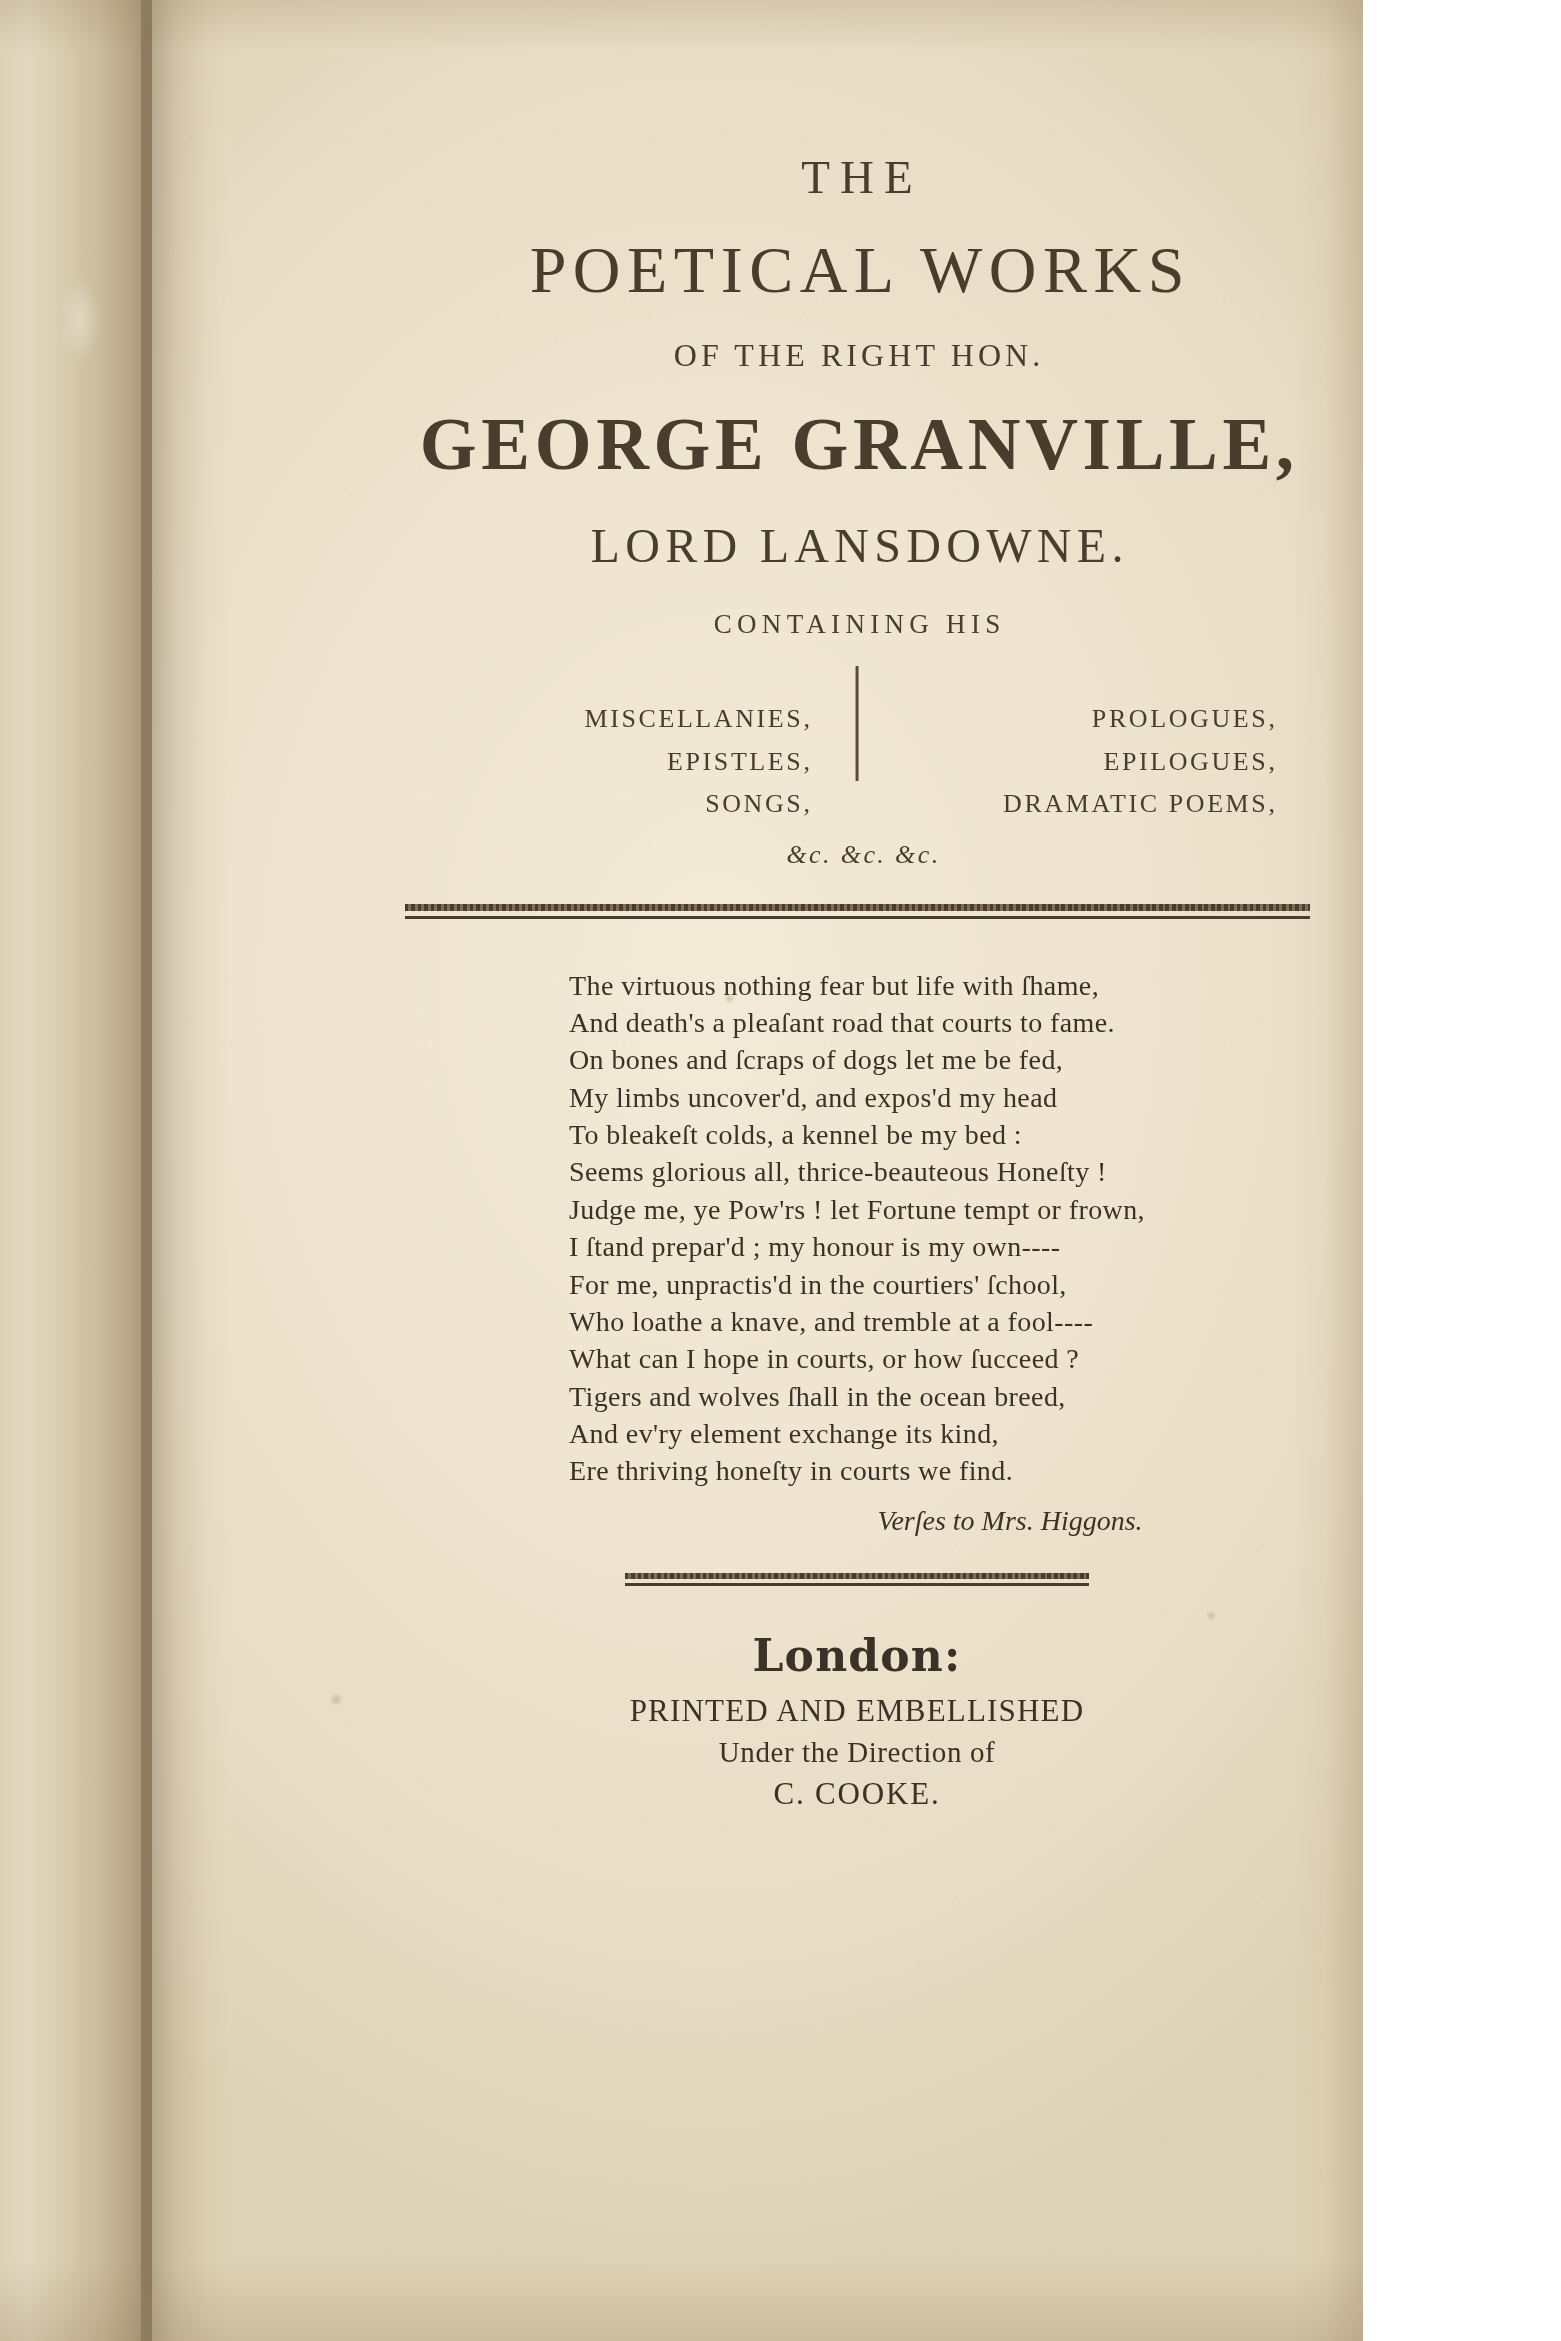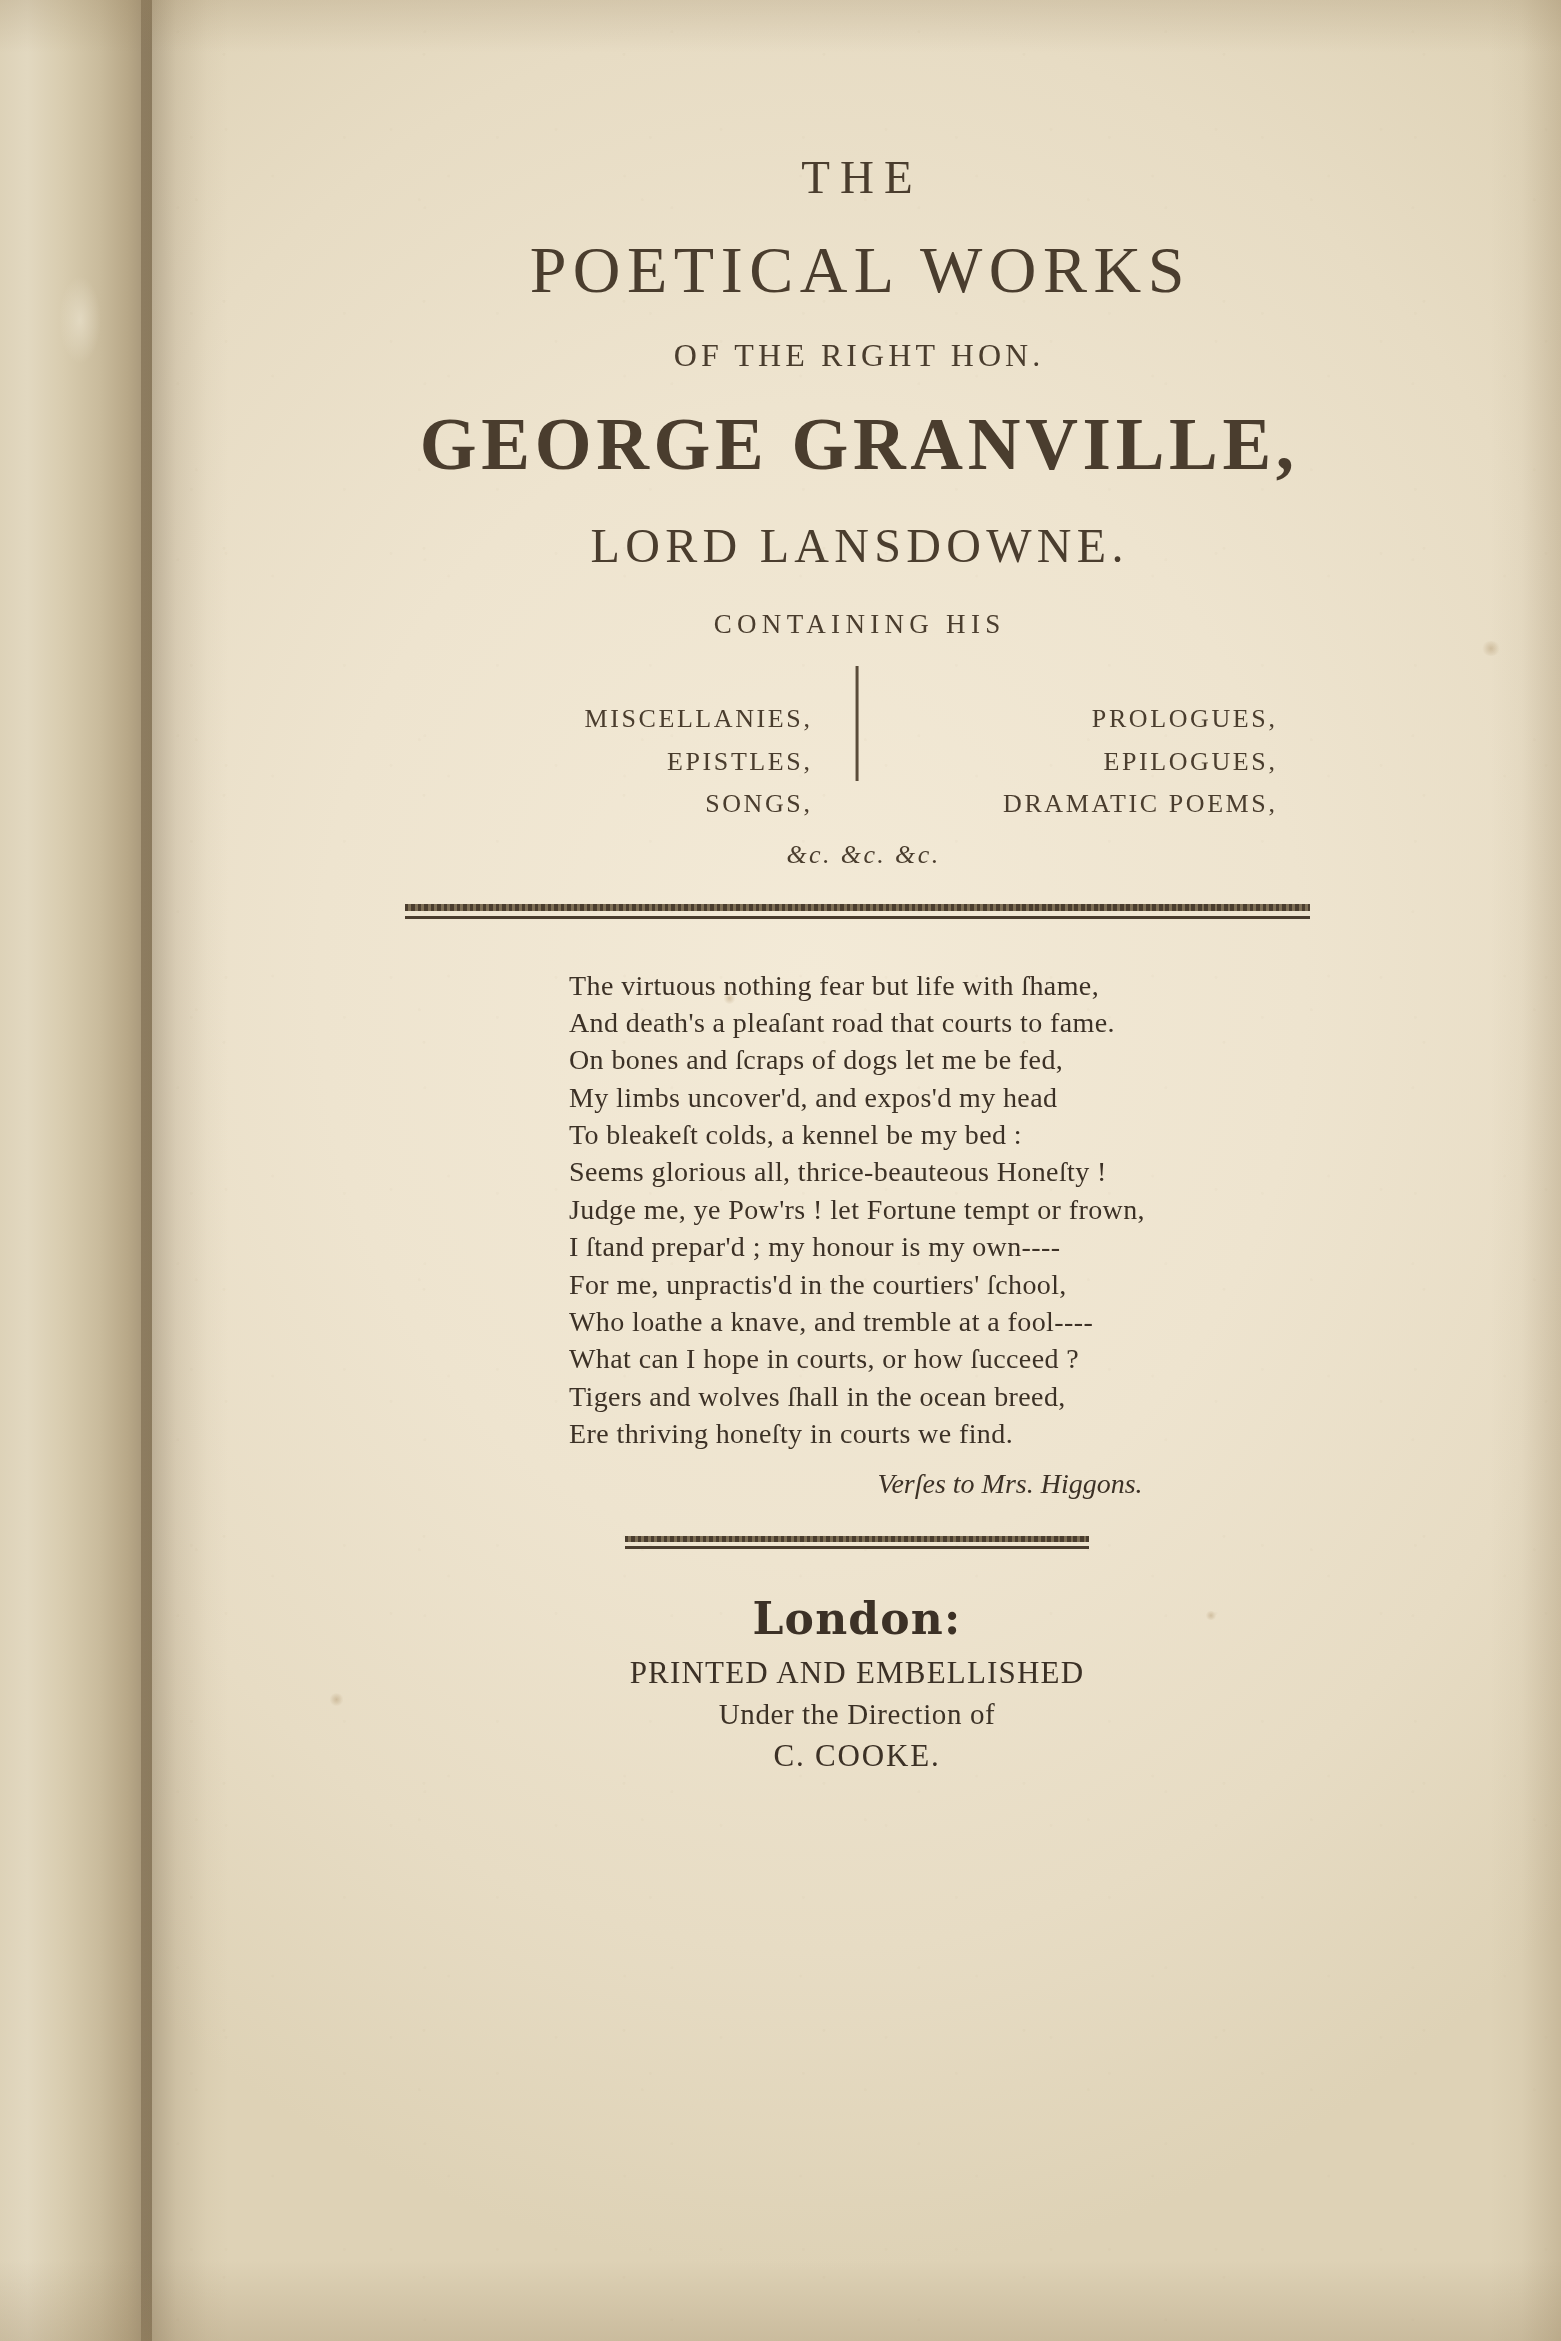--- a/index.html
+++ b/index.html
@@ -2,21 +2,21 @@
 <html style="font-size:9.4px"><head>
 <meta charset="utf-8">
 <style>
   html, body {
     margin: 0;
     padding: 0;
     background: #ffffff;
   }
   .page {
     position: relative;
-    width: 1561px;
+    width: 1363px;
     height: 2342px;
     overflow: hidden;
     background: #efe6d2;
     font-family: "Liberation Serif", serif;
     color: #3a3027;
   }
   
   .paper-base {
     position: absolute;
     inset: 0;
@@ -317,20 +317,21 @@
       <span class="vline">On bones and ſcraps of dogs let me be fed,</span>
       <span class="vline">My limbs uncover'd, and expos'd my head</span>
       <span class="vline">To bleakeſt colds, a kennel be my bed :</span>
       <span class="vline">Seems glorious all, thrice-beauteous Honeſty !</span>
       <span class="vline">Judge me, ye Pow'rs ! let Fortune tempt or frown,</span>
       <span class="vline">I ſtand prepar'd ; my honour is my own----</span>
       <span class="vline">For me, unpractis'd in the courtiers' ſchool,</span>
       <span class="vline">Who loathe a knave, and tremble at a fool----</span>
       <span class="vline">What can I hope in courts, or how ſucceed ?</span>
       <span class="vline">Tigers and wolves ſhall in the ocean breed,</span>
+      <span class="vline">And ev'ry element exchange its kind,</span>
       <span class="vline">Ere thriving honeſty in courts we find.</span>
       <span class="attrib">Verſes to Mrs. Higgons.</span>
     </div>
 
     <div class="rule-bottom"></div>
 
     <div class="imprint">
       <div class="london">London:</div>
       <div class="printed">PRINTED AND EMBELLISHED</div>
       <div class="under">Under the Direction of</div>

